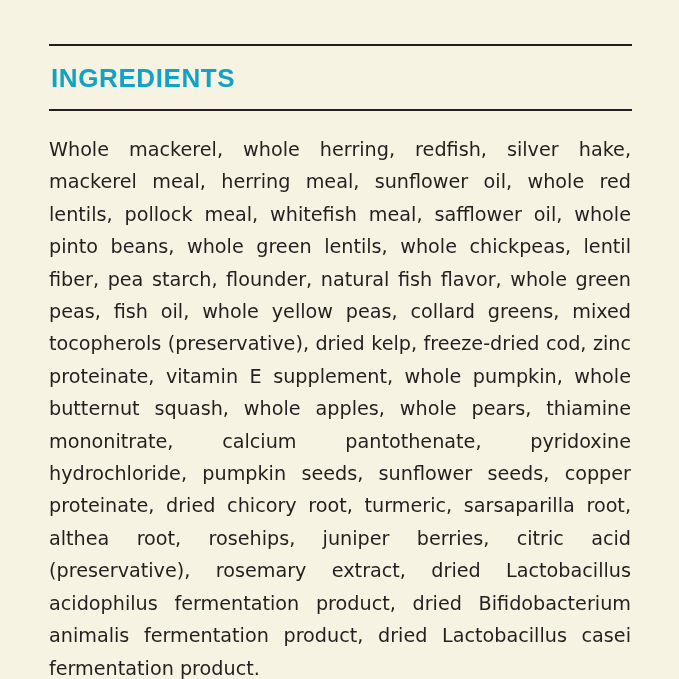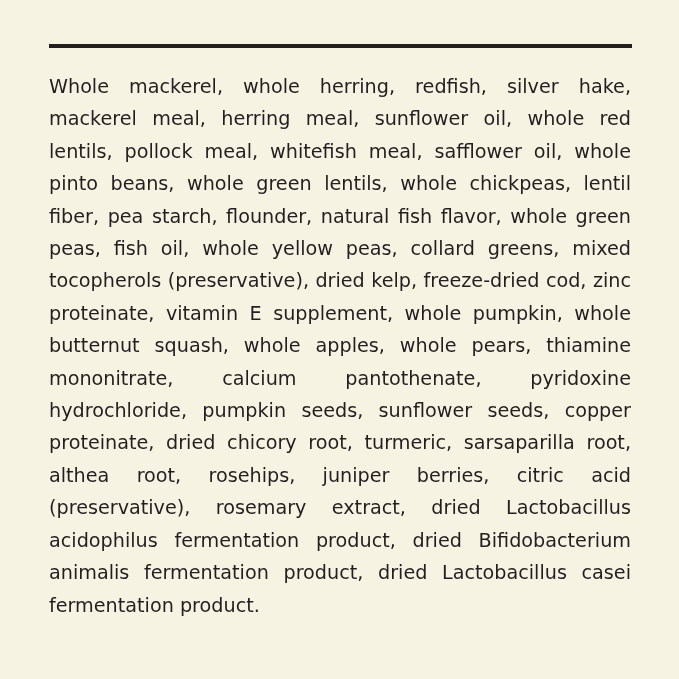--- a/index.html
+++ b/index.html
@@ -43,15 +43,16 @@
     padding-top: 23px;
     padding-right: 1px;
     hyphens: none;
   }
 </style>
 </head>
 <body>
 
 <div class="panel">
   <hr class="rule">
+  <div class="heading">INGREDIENTS</div>
   <hr class="rule">
   <div class="body-text">Whole mackerel, whole herring, redfish, silver hake, mackerel meal, herring meal, sunflower oil, whole red lentils, pollock meal, whitefish meal, safflower oil, whole pinto beans, whole green lentils, whole chickpeas, lentil fiber, pea starch, flounder, natural fish flavor, whole green peas, fish oil, whole yellow peas, collard greens, mixed tocopherols (preservative), dried kelp, freeze-dried cod, zinc proteinate, vitamin E supplement, whole pumpkin, whole butternut squash, whole apples, whole pears, thiamine mononitrate, calcium pantothenate, pyridoxine hydrochloride, pumpkin seeds, sunflower seeds, copper proteinate, dried chicory root, turmeric, sarsaparilla root, althea root, rosehips, juniper berries, citric acid (preservative), rosemary extract, dried Lactobacillus acidophilus fermentation product, dried Bifidobacterium animalis fermentation product, dried Lactobacillus casei fermentation product.</div>
 </div>
 
 </body></html>

